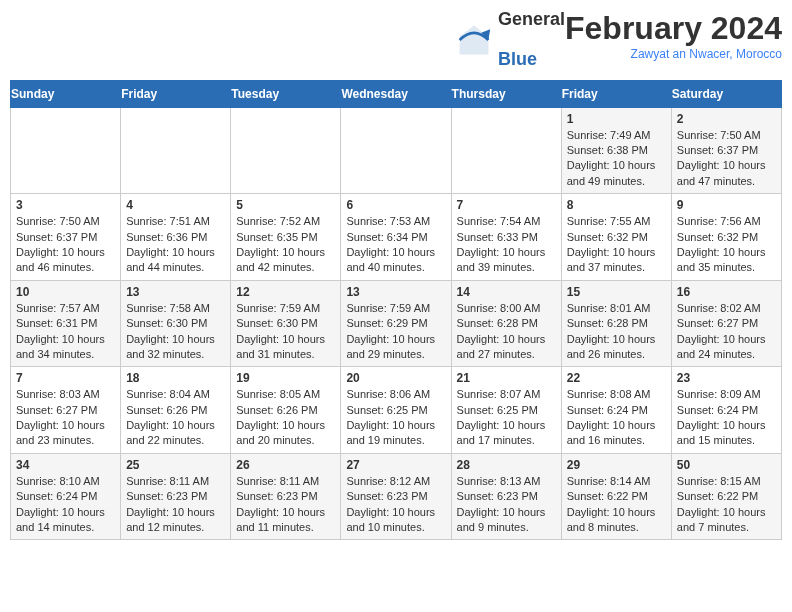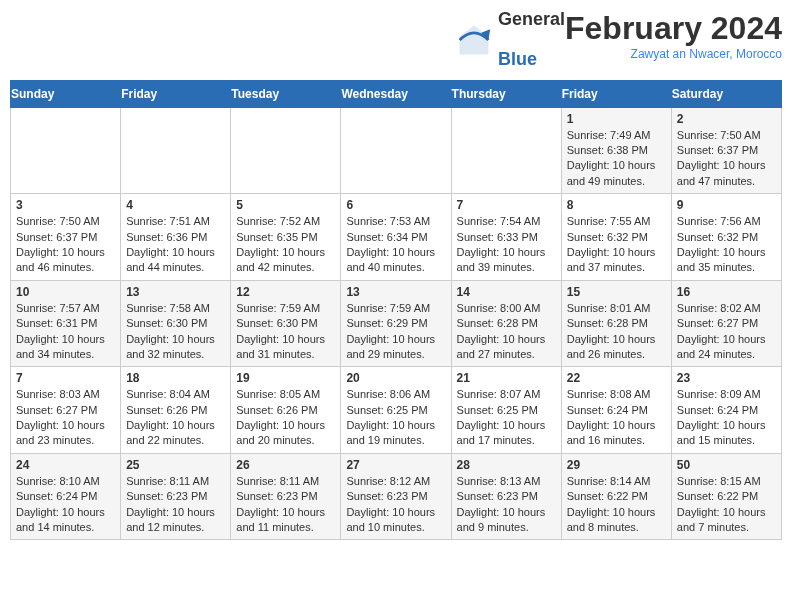--- a/index.html
+++ b/index.html
@@ -229,21 +229,21 @@
           <span class="day-num">22</span>
           <div class="day-info">Sunrise: 8:08 AM<br>Sunset: 6:24 PM<br>Daylight: 10 hours and 16 minutes.</div>
         </td>
         <td>
           <span class="day-num">23</span>
           <div class="day-info">Sunrise: 8:09 AM<br>Sunset: 6:24 PM<br>Daylight: 10 hours and 15 minutes.</div>
         </td>
       </tr>
       <tr>
         <td>
-          <span class="day-num">24</span>
+          <span class="day-num">34</span>
           <div class="day-info">Sunrise: 8:10 AM<br>Sunset: 6:24 PM<br>Daylight: 10 hours and 14 minutes.</div>
         </td>
         <td>
           <span class="day-num">25</span>
           <div class="day-info">Sunrise: 8:11 AM<br>Sunset: 6:23 PM<br>Daylight: 10 hours and 12 minutes.</div>
         </td>
         <td>
           <span class="day-num">26</span>
           <div class="day-info">Sunrise: 8:11 AM<br>Sunset: 6:23 PM<br>Daylight: 10 hours and 11 minutes.</div>
         </td>

